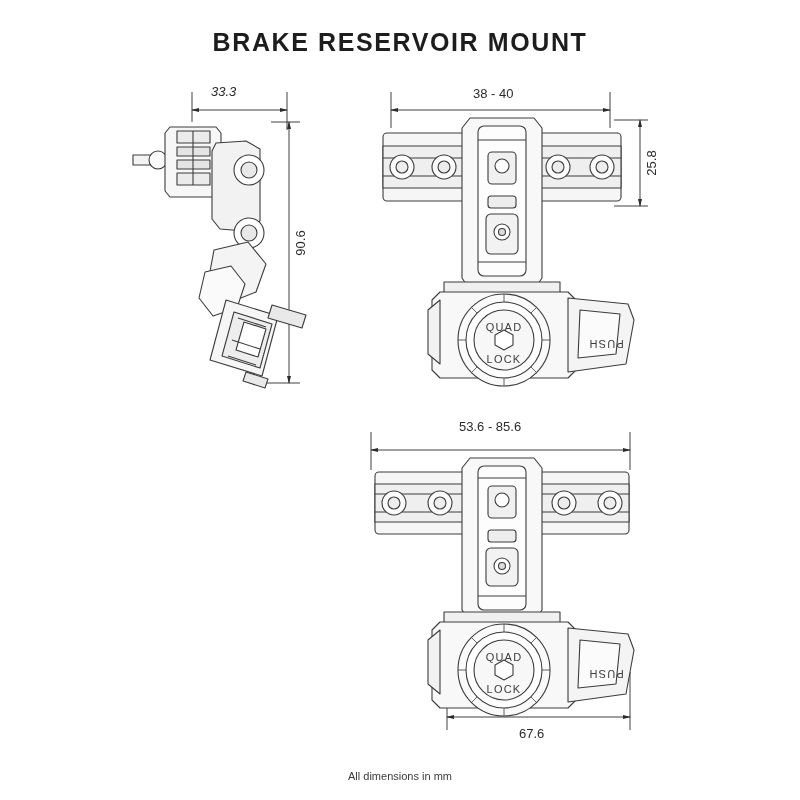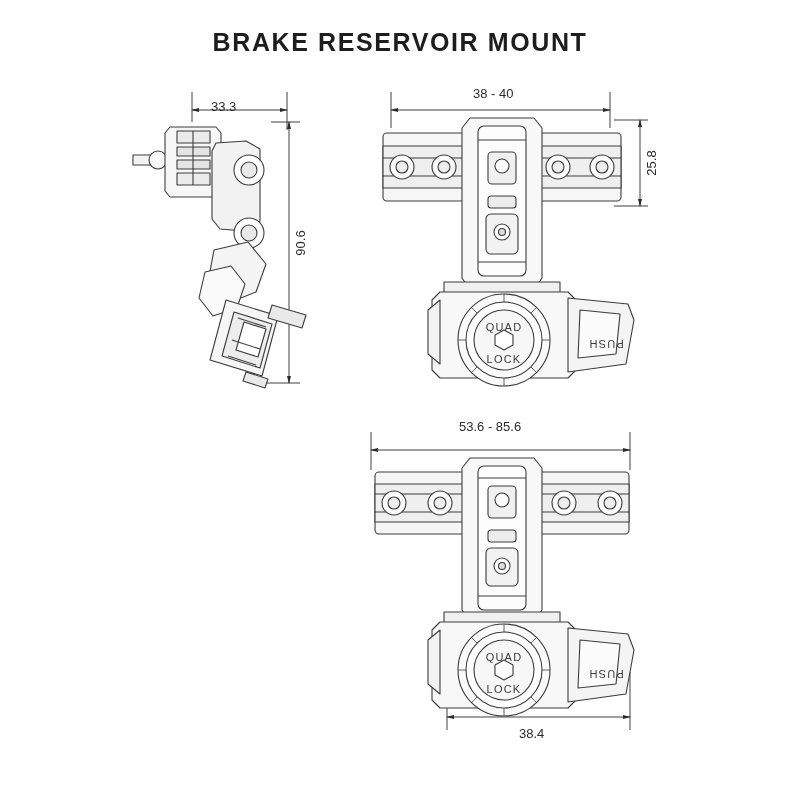--- a/index.html
+++ b/index.html
@@ -248,25 +248,26 @@
       <text x="504" y="331" font-size="11" text-anchor="middle" letter-spacing="1.2">QUAD</text>
       <text x="504" y="363" font-size="11" text-anchor="middle" letter-spacing="1.2">LOCK</text>
       <text x="606" y="340" font-size="11" text-anchor="middle" letter-spacing="1.2" transform="rotate(180 606 340)">PUSH</text>
 
       <text x="504" y="661" font-size="11" text-anchor="middle" letter-spacing="1.2">QUAD</text>
       <text x="504" y="693" font-size="11" text-anchor="middle" letter-spacing="1.2">LOCK</text>
       <text x="606" y="670" font-size="11" text-anchor="middle" letter-spacing="1.2" transform="rotate(180 606 670)">PUSH</text>
     </g>
   </svg>
 
-  <div class="dimlabel" style="left:211px; top:99px;">33.3</div>
+  <div class="dimlabel" style="left:211px; top:84px;font-style:italic;">33.3</div>
 
   <div class="dimlabel vert" style="left:300px; top:243px; transform:translate(-50%,-50%) rotate(-90deg);">90.6</div>
 
   <div class="dimlabel" style="left:473px; top:86px;">38 - 40</div>
 
   <div class="dimlabel vert" style="left:651px; top:163px; transform:translate(-50%,-50%) rotate(-90deg);">25.8</div>
 
   <div class="dimlabel" style="left:459px; top:419px;text-align:center;">53.6 - 85.6</div>
 
-  <div class="dimlabel" style="left:519px; top:726px;">38.4</div>
-
+  <div class="dimlabel" style="left:519px; top:726px;">67.6</div>
+
+  <div class="footnote">All dimensions in mm</div>
 </div>
 
 </body></html>

